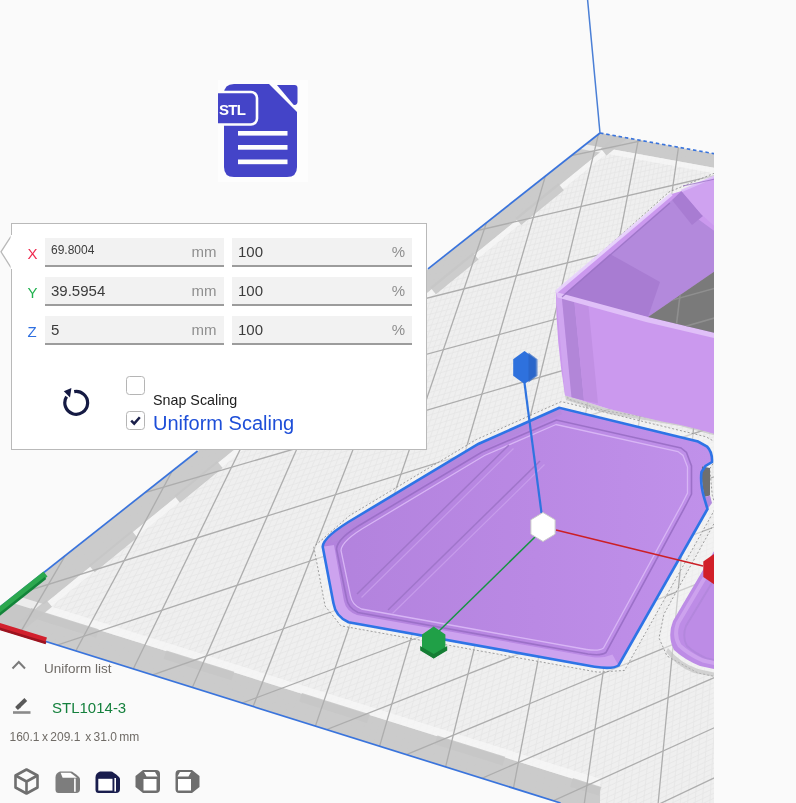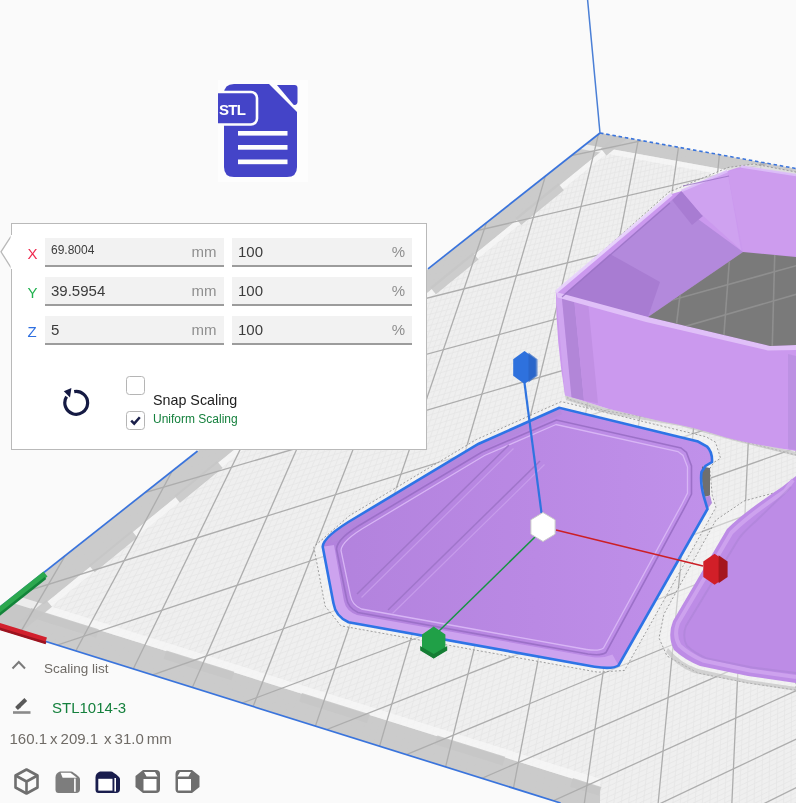--- a/index.html
+++ b/index.html
@@ -1,15 +1,15 @@
 <!DOCTYPE html>
 <html><head><meta charset="utf-8"><style>
 *{margin:0;padding:0;box-sizing:border-box}
 body{font-family:"Liberation Sans",sans-serif;background:#fafafa;width:796px;height:803px;overflow:hidden}
-#stage{position:relative;width:796px;height:803px;overflow:hidden}
+#stage{position:relative;width:714px;height:803px;overflow:hidden}
 span{white-space:nowrap}
 </style></head>
 <body>
 <div id="stage">
 <svg width="796" height="803" viewBox="0 0 796 803">
 <rect width="796" height="803" fill="#fafafa"></rect>
 <defs>
         <clipPath id="plate">
           <polygon points="600.0,133.0 796.0,168.5 796.0,803.0 560.6,803.0 -18.0,621.4" fill="#fff"></polygon>
         </clipPath>
@@ -466,38 +466,38 @@
 <path d="M 12.2,3.6 A 11.4,11.4 0 1 1 4.6,8.7" fill="none" stroke="#151a43" stroke-width="3.2"></path>
 <path d="M9.4,0 L1.8,3.3 L8.0,9.6 Z" fill="#151a43"></path>
 </svg>
 <div style="position:absolute;left:114px;top:152px;width:19px;height:19px;border:1.6px solid #b5b5b5;border-radius:3.5px;background:#fff"></div>
 <span style="position:absolute;left:141.5px;top:168px;font-size:14.3px;color:#202020">Snap Scaling</span>
 <div style="position:absolute;left:114px;top:187px;width:19px;height:19px;border:1.6px solid #b5b5b5;border-radius:3.5px;background:#fff">
 <svg width="15" height="15" viewBox="0 0 15 15" style="position:absolute;left:1px;top:1px">
           <path d="M3.2,7.6 L6.2,10.6 L11.8,4.2" fill="none" stroke="#1a1f4a" stroke-width="2.5"></path>
         </svg>
 </div>
-<span style="position:absolute;left:141.5px;top:188.5px;font-size:12px;color:#15803d">Uniform Scaling</span>
+<span style="position:absolute;left:141.5px;top:188.5px;font-size:20px;color:#1d4ed8">Uniform Scaling</span>
 </div>
 <svg width="12" height="34" viewBox="0 0 12 34" style="position:absolute;left:0px;top:235px">
 <path d="M11.5,0.5 L1,16.8 L11.5,33.5" fill="#ffffff" stroke="#b9b9b9" stroke-width="1.3"></path>
 <rect x="10.6" y="0" width="2" height="34" fill="#ffffff"></rect>
 </svg>
 
 <svg width="16" height="12" viewBox="0 0 16 12" style="position:absolute;left:11px;top:660px">
 <path d="M1.5,8.5 L7.8,2 L14,8.5" fill="none" stroke="#7a7a7a" stroke-width="2"></path>
     </svg>
-<span style="position:absolute;left:44px;top:661px;font-size:13.5px;color:#6f6b66">Scaling list</span>
+<span style="position:absolute;left:44px;top:661px;font-size:13.5px;color:#6f6b66">Uniform list</span>
 <svg width="22" height="20" viewBox="0 0 22 20" style="position:absolute;left:11px;top:695px">
 <path d="M5.5,13.5 L14.8,4.5" stroke="#595959" stroke-width="4"></path>
 <path d="M5.5,13.5 L10,13 L6.3,9.5 Z" fill="#595959"></path>
 <rect x="2" y="16.2" width="17.5" height="2.6" fill="#8a8a8a"></rect>
     </svg>
 <span style="position:absolute;left:52px;top:698.5px;font-size:15px;color:#15803d">STL1014-3</span>
-<span style="position:absolute;left:9.5px;top:730px;font-size:15px;color:#6f6b66">160.1 x 209.1  x 31.0 mm</span>
+<span style="position:absolute;left:9.5px;top:730px;font-size:12px;color:#6f6b66">160.1 x 209.1  x 31.0 mm</span>
 <svg width="27" height="27" viewBox="0 0 27 27" style="position:absolute;left:13px;top:767.5px">
       <path d="M13.5,1.5 L24.5,7.5 L24.5,19.5 L13.5,25.5 L2.5,19.5 L2.5,7.5 Z" fill="none" stroke="#6f6f6f" stroke-width="2.6" stroke-linejoin="round"></path>
       <path d="M2.5,7.5 L13.5,13.5 L24.5,7.5 M13.5,13.5 L13.5,25.5" fill="none" stroke="#6f6f6f" stroke-width="2.6" stroke-linejoin="round"></path>
     </svg><svg width="27" height="27" viewBox="0 0 27 27" style="position:absolute;left:53.5px;top:767.5px">
       <path d="M6,3.5 L17,3.5 Q19,3.5 25,9 L26,10.5 L26,21 Q26,25 22,25 L4.5,25 Q1.5,25 1.5,21.5 L1.5,9.5 Q1.5,5 6,3.5 Z" fill="#7d7d7d"></path>
       <path d="M6.6,4.8 L16.4,4.8 L23,9.8 L8.6,9.8 Z" fill="#fff"></path>
       <path d="M20.9,10.5 L20.9,23.8" stroke="#fff" stroke-width="1.6" fill="none"></path>
     </svg><svg width="27" height="27" viewBox="0 0 27 27" style="position:absolute;left:93.5px;top:767.5px">
       <path d="M6,3.5 L17,3.5 Q19,3.5 25,9 L26,10.5 L26,21 Q26,25 22,25 L4.5,25 Q1.5,25 1.5,21.5 L1.5,9.5 Q1.5,5 6,3.5 Z" fill="#191d4d"></path>
       <rect x="4.3" y="10.8" width="14.2" height="11.8" fill="#fff"></rect>

